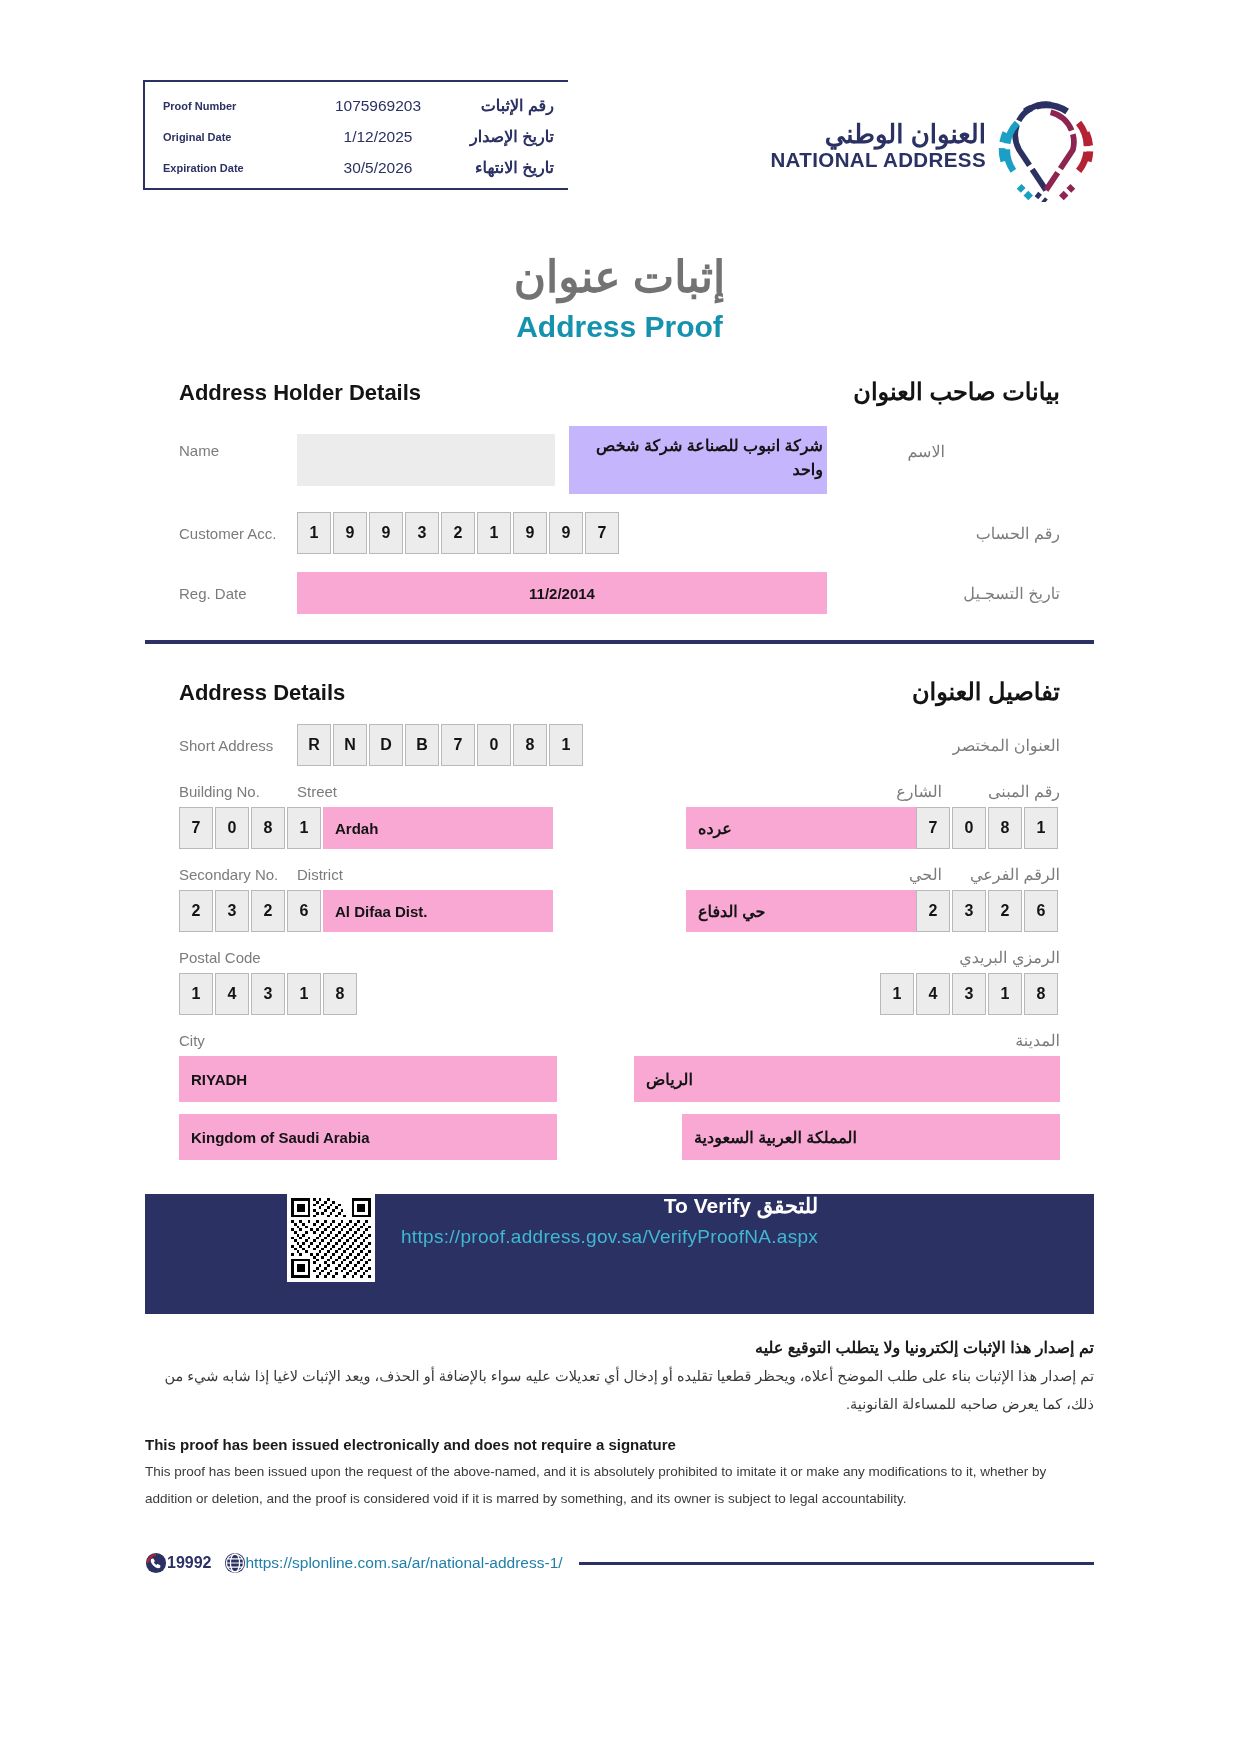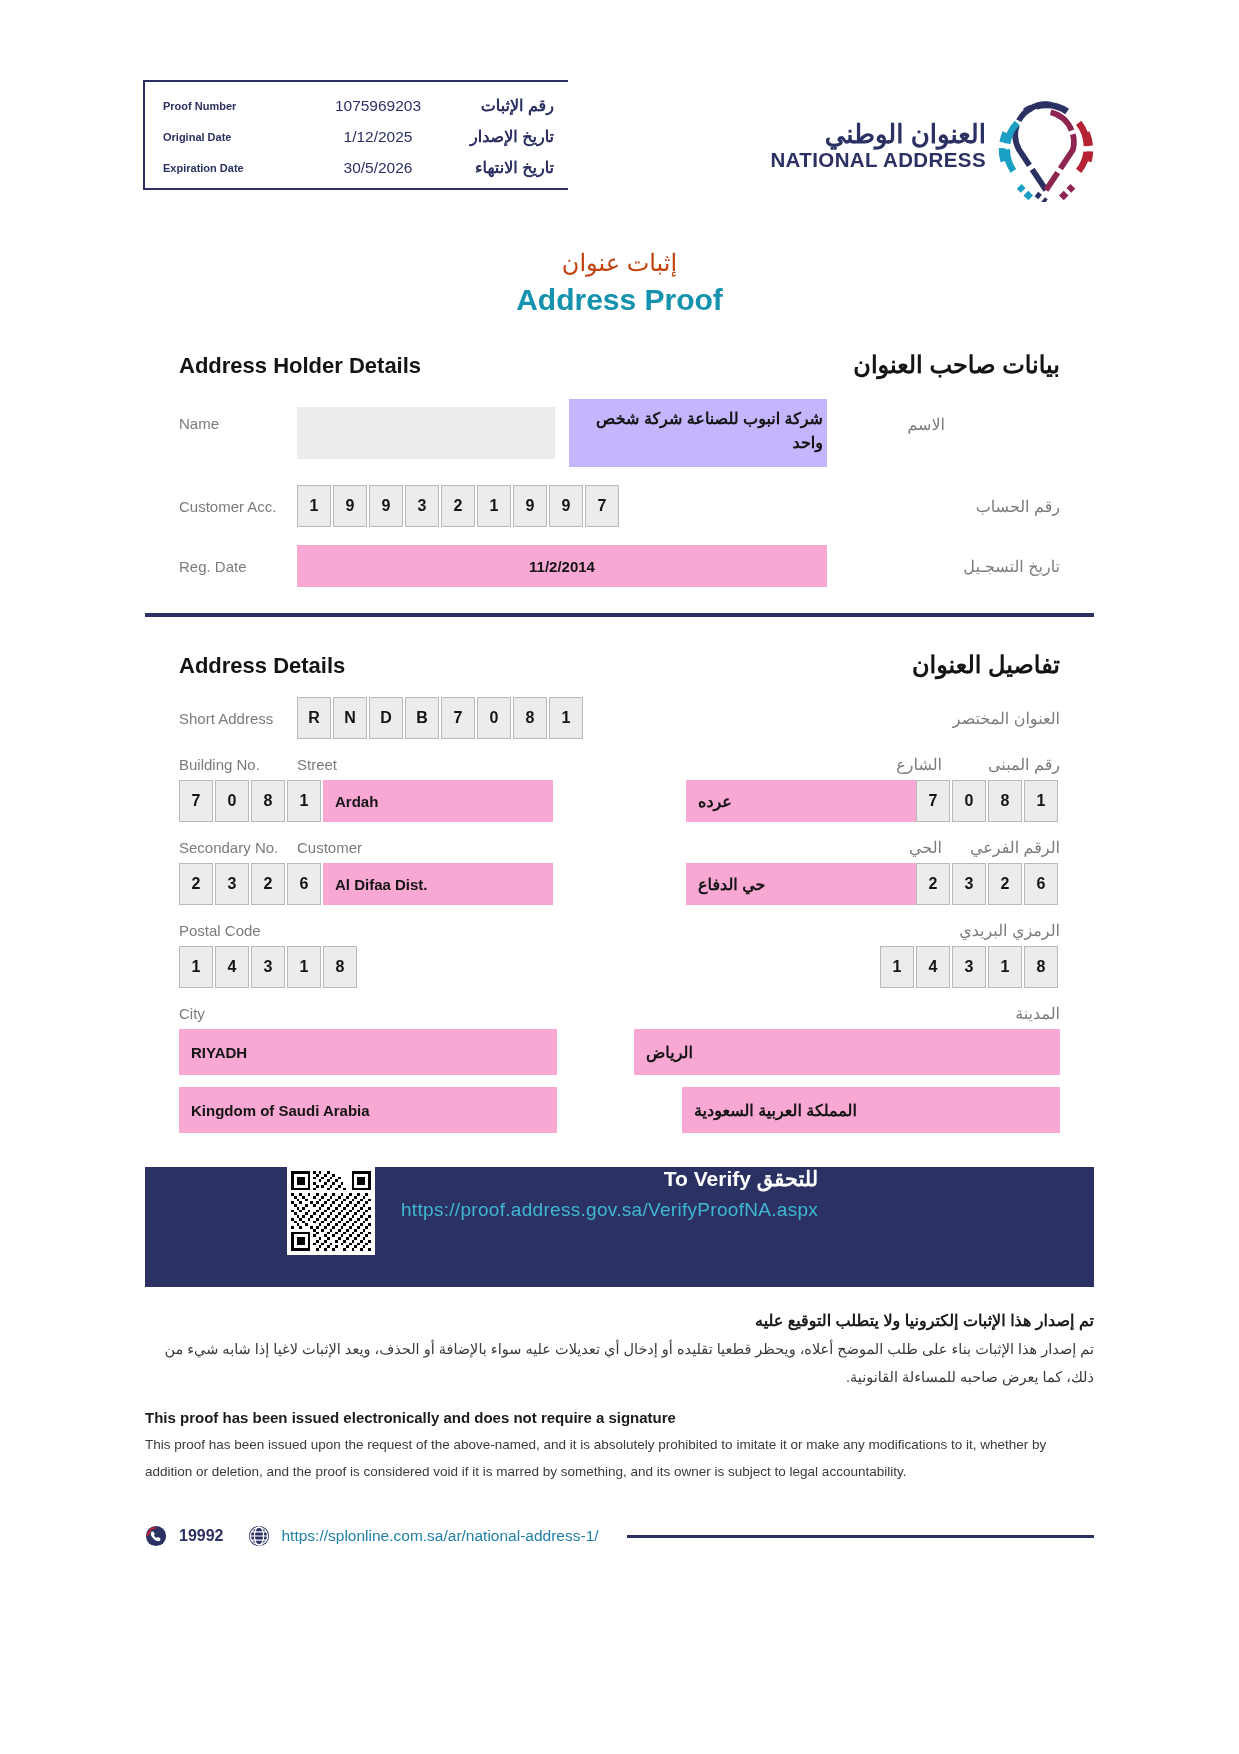--- a/index.html
+++ b/index.html
@@ -27,21 +27,21 @@
   .proofrow .ar { flex:1; text-align:right; font-size:16px; font-weight:bold; color:#2b3163; direction:rtl; }
 
   .brand { position:absolute; right:145px; top:10px; display:flex; align-items:center; gap:12px; }
   .brand-text { text-align:right; line-height:1.12; }
   .brand-ar { font-size:26px; font-weight:bold; color:#2b3163; letter-spacing:1px; direction:rtl; }
   .brand-en { font-size:20.5px; font-weight:bold; color:#2b3163; letter-spacing:.4px; }
   .logo-mark { width:96px; height:112px; }
 
   
   .titles { text-align:center; margin-top:32px; }
-  .title-ar { font-size:24px; font-weight:normal; color:#c2410c; direction:rtl; line-height:1.35; }
+  .title-ar { font-size:44px; font-weight:bold; color:#737373; direction:rtl; line-height:1.35; }
   .title-en { font-size:30px; font-weight:bold; color:#1592ad; margin-top:4px; }
 
   
   .section { margin:0 145px; }
   .sec-head { display:flex; justify-content:space-between; align-items:baseline; margin-top:34px; padding:0 34px 0 34px; }
   .sec-head .en { font-size:22px; font-weight:bold; color:#141414; }
   .sec-head .ar { font-size:24px; font-weight:bold; color:#141414; direction:rtl; }
 
   .divider { height:4px; background:#2b3163; margin:26px 145px 0 145px; }
 
@@ -92,21 +92,21 @@
   .verify-url { font-size:19px; color:#3fb8d4; margin-top:8px; letter-spacing:.3px; }
 
   
   .legal { margin:24px 145px 0 145px; }
   .legal-ar-head { text-align:right; direction:rtl; font-size:16px; font-weight:bold; color:#1b1b1b; }
   .legal-ar-body { text-align:right; direction:rtl; font-size:14.5px; color:#3a3a3a; line-height:1.9; margin-top:6px; }
   .legal-en-head { font-size:15px; font-weight:bold; color:#1b1b1b; margin-top:18px; }
   .legal-en-body { font-size:13.5px; color:#3a3a3a; line-height:1.95; margin-top:6px; }
 
   
-  .footer { margin:40px 145px 0 145px; display:flex; align-items:center; gap:12px; }
+  .footer { margin:40px 145px 0 145px; display:flex; align-items:center; gap:0; }
   .f-icon { width:22px; height:22px; flex:none; }
   .f-phone { font-size:16px; font-weight:bold; color:#2b3163; margin-right:12px; }
   .f-url { font-size:15.5px; color:#1f7fa8; }
   .f-rule { flex:1; height:3px; background:#2b3163; margin-left:16px; }
 </style>
 </head>
 <body>
 
 <div class="page">
 
@@ -250,21 +250,21 @@
         <div class="boxes" id="bld-ar">
             <div class="cell sm">7</div>
             <div class="cell sm">0</div>
             <div class="cell sm">8</div>
             <div class="cell sm">1</div>
           </div>
       </div>
 
       <div class="caption-row">
         <span class="lbl-en">Secondary No.</span>
-        <span class="sub-lbl" style="width:235px;">Customer</span>
+        <span class="sub-lbl" style="width:235px;">District</span>
         <div style="flex:1"></div>
         <span class="sub-lbl-ar" style="width:235px;">الحي</span>
         <span class="lbl-ar">الرقم الفرعي</span>
       </div>
       <div class="addr-row">
         <div class="boxes" id="sec-en">
             <div class="cell sm">2</div>
             <div class="cell sm">3</div>
             <div class="cell sm">2</div>
             <div class="cell sm">6</div>

